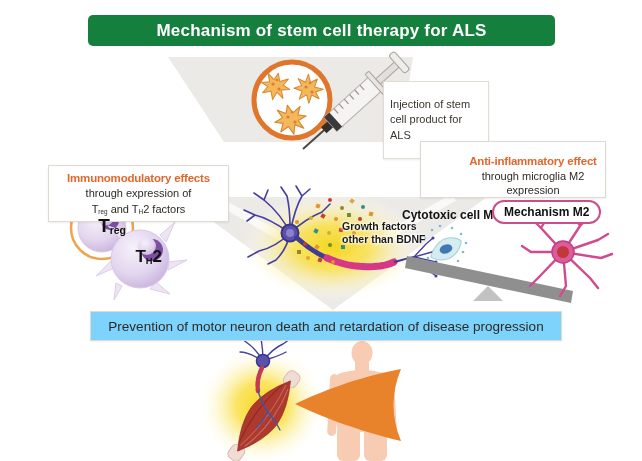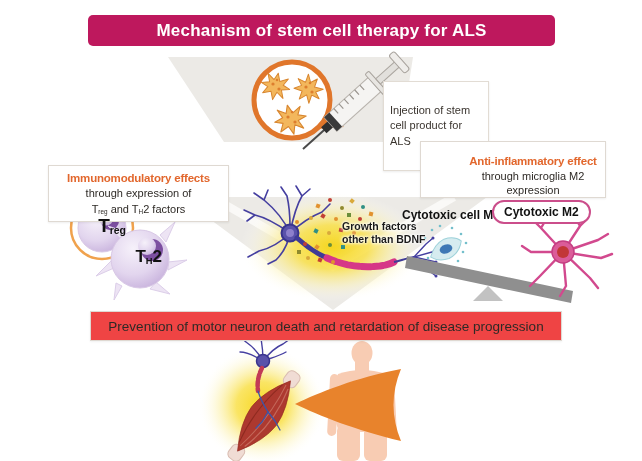--- a/index.html
+++ b/index.html
@@ -5,26 +5,26 @@
   html,body{margin:0;padding:0;background:#ffffff;}
   .canvas{
     position:relative;width:642px;height:461px;overflow:hidden;background:#ffffff;
     font-family:"Liberation Sans",sans-serif;
   }
   svg.art{position:absolute;left:0;top:0;z-index:1;}
   .txt{position:absolute;z-index:2;}
 
   .title-bar{
     left:88px;top:15px;width:467px;height:31px;line-height:31px;
-    background:#be185d;border-radius:5px;color:#ffffff;font-size:17px;font-weight:bold;
+    background:#15803d;border-radius:5px;color:#ffffff;font-size:17px;font-weight:bold;
     text-align:center;letter-spacing:.2px;
   }
   .note{
     background:#ffffff;border:1px solid #E2DCD4;box-shadow:0 1px 2px rgba(0,0,0,.08);
-    color:#3A342E;font-size:11px;line-height:1.4;padding:21px 6px;
+    color:#3A342E;font-size:11px;line-height:1.4;padding:15px 6px;
   }
   .inj{left:383px;top:81px;width:92px;}
   .ebox{
     background:#ffffff;border:1px solid #DFD9D2;box-shadow:0 1px 2px rgba(0,0,0,.07);
     text-align:center;height:57px;box-sizing:border-box;padding:6px 4px 0 4px;
   }
   .b1{left:48px;top:141px;width:181px;margin-top:24px;}
   .b2{left:233px;top:141px;width:183px;}
   .b3{left:420px;top:141px;width:186px;padding-top:13px;padding-left:44px;}
   .ehead{color:#E2672D;font-weight:bold;font-size:11.5px;letter-spacing:-.2px;white-space:nowrap;}
@@ -38,21 +38,21 @@
     left:342px;top:220px;width:96px;font-size:10.5px;font-weight:600;color:#1A1A1A;line-height:1.25;
     text-shadow:0 0 3px #fff,0 0 3px #fff,0 0 4px #fff;
   }
   .m1-label{left:402px;top:208px;font-size:12px;font-weight:bold;color:#111;white-space:nowrap;}
   .m2-pill{
     left:492px;top:200px;padding:3px 10px;border:2.5px solid #CB4E8B;border-radius:13px;
     background:#fff;font-size:12px;font-weight:bold;color:#111;white-space:nowrap;
   }
   .outcome-box{
     left:90px;top:311px;width:472px;height:30px;line-height:30px;box-sizing:border-box;
-    background:#ef4444;border:1.5px solid #DFD9D2;box-shadow:0 1px 2px rgba(0,0,0,.06);
+    background:#7dd3fc;border:1.5px solid #DFD9D2;box-shadow:0 1px 2px rgba(0,0,0,.06);
     text-align:center;font-size:13.5px;color:#2E2A26;white-space:nowrap;
   }
 </style>
 </head>
 <body>
 
 <div class="canvas">
 
   <svg class="art" width="642" height="461" viewBox="0 0 642 461">
     <defs>
@@ -283,17 +283,17 @@
   </div>
 
   <div class="txt cell-label treg-label"><span>T</span><sub>reg</sub></div>
 
   <div class="txt cell-label th2-label"><span>T</span><sub>H</sub><span>2</span></div>
 
   <div class="txt growth-label">Growth factors other than BDNF</div>
 
   <div class="txt m1-label">Cytotoxic cell M1</div>
 
-  <div class="txt m2-pill">Cytotoxic M2</div>
+  <div class="txt m2-pill">Mechanism M2</div>
 
   <div class="txt outcome-box">Prevention of motor neuron death and retardation of disease progression</div>
 
 </div>
 
 </body></html>

